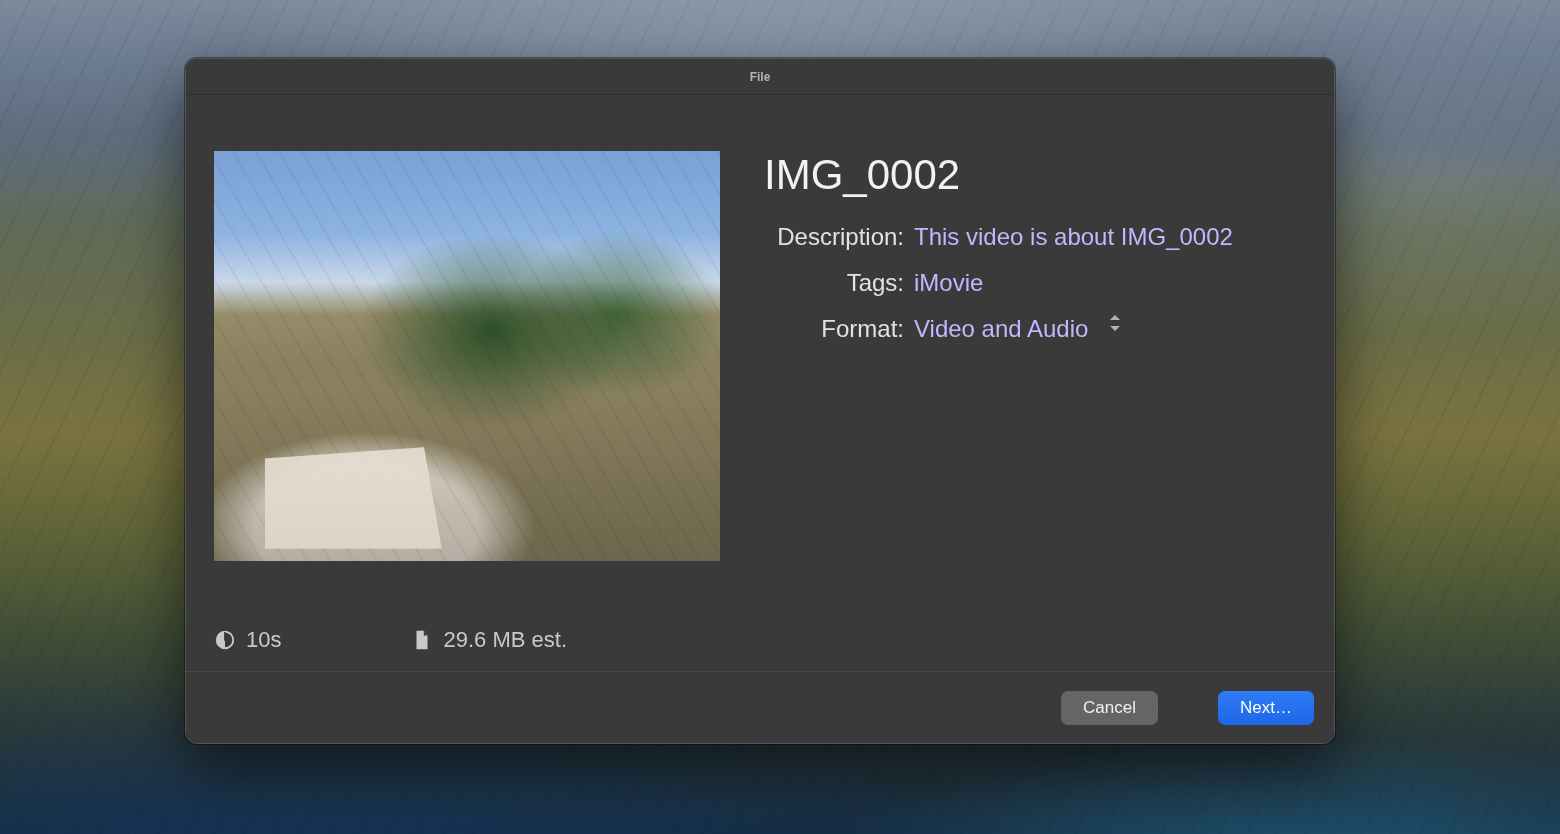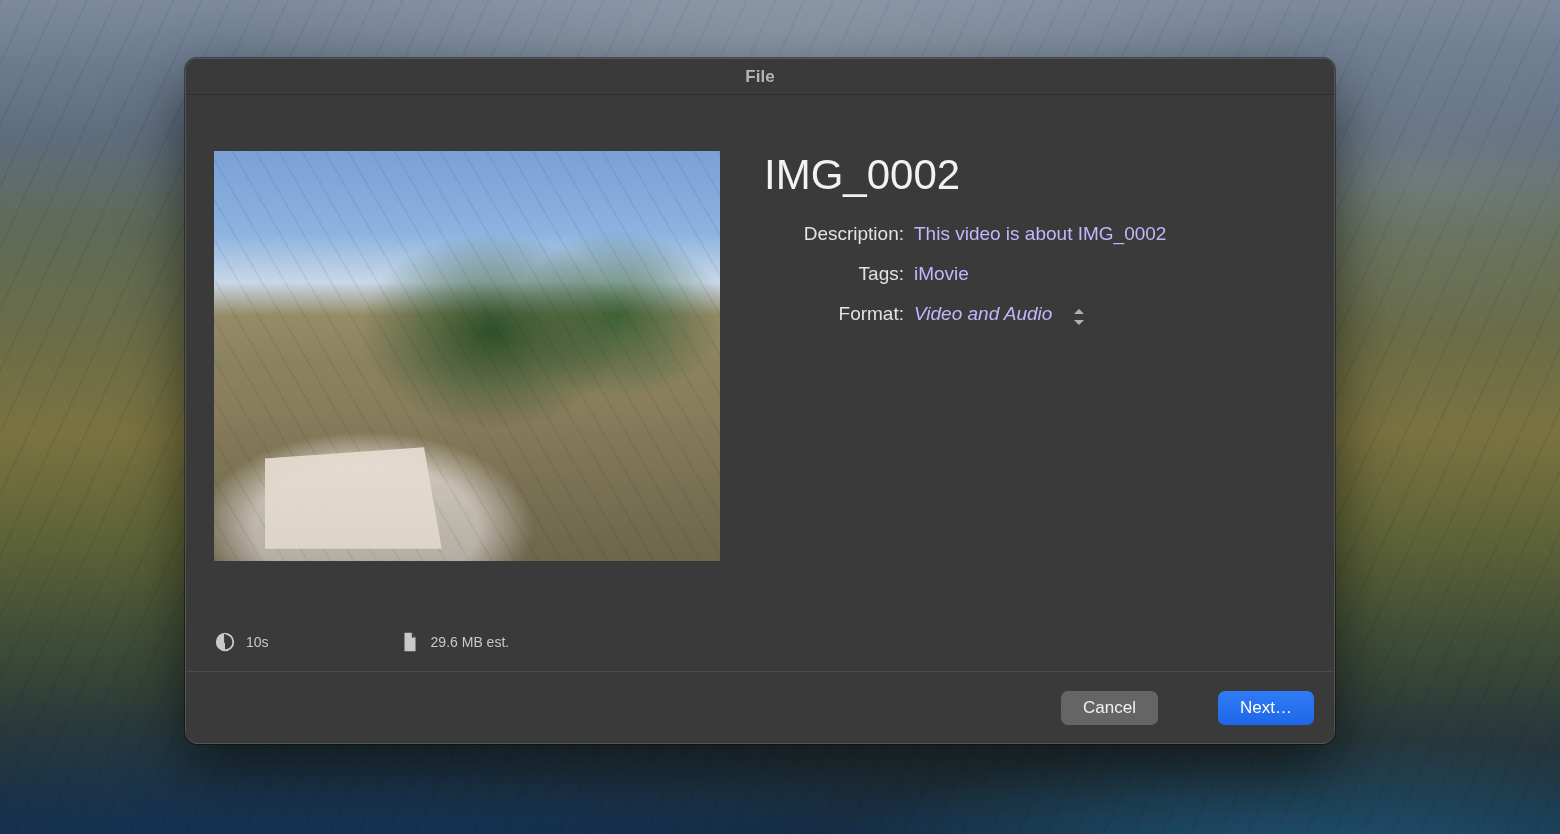--- a/index.html
+++ b/index.html
@@ -68,21 +68,21 @@
       flex-direction: column;
       overflow: hidden;
     }
 
     .titlebar {
       height: 36px;
       display: flex;
       align-items: center;
       justify-content: center;
       color: #b5b5b5;
-      font-size: 17px;
+      font-size: 12px;
       font-weight: 600;
       border-bottom: 1px solid #2e2e2e;
       background: #3a3a3a;
     }
 
     .content {
       flex: 1;
       display: flex;
       padding: 56px 28px 18px 28px;
       gap: 40px;
@@ -123,21 +123,21 @@
       clip-path: polygon(0 60%, 90% 55%, 100% 100%, 0 100%);
       opacity:0.9;
     }
 
     .meta-row {
       margin-top: auto;
       display: flex;
       gap: 130px;
       padding-top: 48px;
       color: #c9c9c9;
-      font-size: 14px;
+      font-size: 22px;
     }
     .meta-item { display:flex; align-items:center; gap:10px; }
     .meta-item svg { width:22px; height:22px; fill:#c9c9c9; }
     .meta-icon { width:22px; height:22px; display:inline-flex; }
 
     .right-col {
       flex: 1;
       padding-top: 0;
       color: #e9e9e9;
     }
@@ -145,38 +145,37 @@
       font-size: 42px;
       font-weight: 400;
       letter-spacing: 0;
       color: #f2f2f2;
       margin-bottom: 22px;
     }
     .form-row {
       display: flex;
       align-items: center;
       margin-bottom: 14px;
-      font-size: 19px;
+      font-size: 24px;
     }
     .form-label {
       width: 150px;
       text-align: right;
       color: #e2e2e2;
       padding-right: 10px;
     }
     .form-value {
       color: #c4b5fd;
       padding: 2px 0;
     }
     .popup {
       display: inline-flex;
-      align-items: flex-end;
+      align-items: flex-start;
       gap: 21px;
       cursor: default;
-      font-style: italic;
     }
     .stepper-icon {
       width: 12px; height: 16px;
       display: inline-block;
       position: relative;
       opacity: 0.8;
     }
     .stepper-icon::before,
     .stepper-icon::after {
       content:"";

